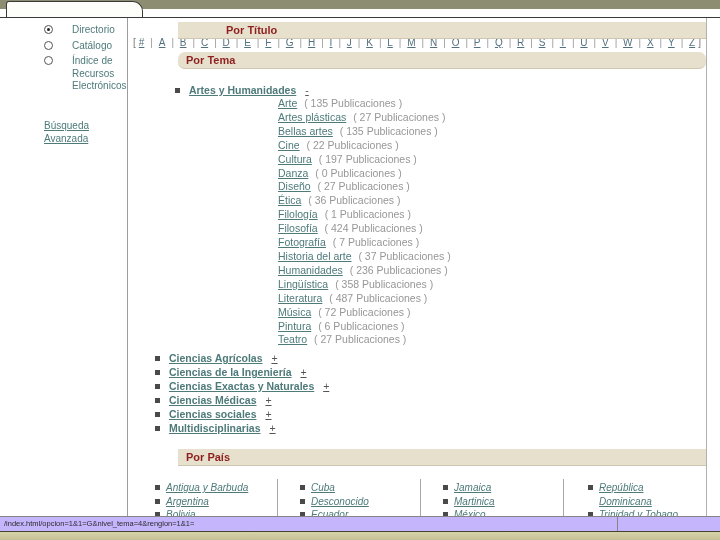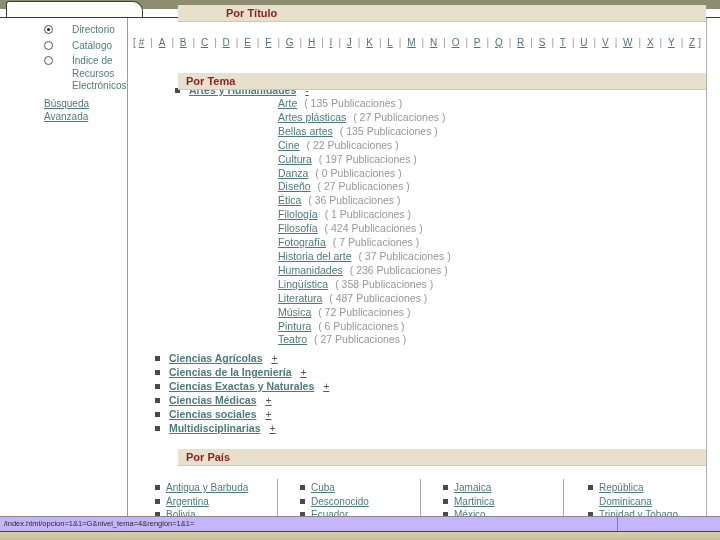--- a/index.html
+++ b/index.html
@@ -19,37 +19,37 @@
   }
   .topline { position:absolute; top:17px; left:0; width:720px; height:1px; background:#3a3a3a; z-index:1; }
 
   
   .hdr {
     position:absolute; left:178px; width:528px; height:17px;
     background:#e7e0cd; border-bottom:1px solid #cfc7b0;
     color:#8e1f1f; font-weight:bold; font-size:11px; line-height:17px;
     padding-left:8px; z-index:2;
   }
-  .hdr-title { top:5px;padding-left:48px; }
-  .hdr-tema  { top:73px; }
+  .hdr-title { top:22px;padding-left:48px; }
+  .hdr-tema  { top:52px;border-radius:7px; }
   .hdr-pais  { top:449px; }
 
   .vline-side  { position:absolute; left:127px; top:17px; width:1px; height:499px; background:#9c9c9c; }
   .vline-right { position:absolute; left:706px; top:17px; width:1px; height:499px; background:#b0b0b0; }
 
   
   .sidebar { position:absolute; left:44px; top:4px; width:76px; font-size:10px; }
   .buscar { color:#8e1f1f; font-weight:bold; margin-bottom:9px; }
   .opt { display:flex; gap:19px; margin-bottom:3px; color:#4e7a7a; line-height:12.5px; }
   .radio {
     width:9px; height:9px; border:1px solid #555; border-radius:50%;
     background:#fff; flex:none; margin-top:1px; position:relative;
   }
   .radio.selected::after { content:""; position:absolute; inset:2px; background:#222; border-radius:50%; }
-  .adv-link { margin-top:4px; width:66px; color:#4e7a7a; text-decoration:underline; line-height:13px; cursor:pointer; }
+  .adv-link { margin-top:26px; width:66px; color:#4e7a7a; text-decoration:underline; line-height:13px; cursor:pointer; }
 
   
   .alpha { position:absolute; left:130px; top:37px; width:574px; display:flex; align-items:center;
            font-size:10px; color:#777; }
   .bracket { color:#777; margin:0 3px; }
   .alpha-list { flex:1; display:flex; justify-content:space-between; }
   .ai { display:flex; align-items:center; }
   .ai a { color:#54707e; text-decoration:underline; cursor:pointer; }
   .ai .sep { font-style:normal; color:#999; margin-left:6px; }
   .ai:last-child .sep { display:none; }
@@ -59,21 +59,21 @@
   .theme-head { position:absolute; left:155px; top:84px; font-size:10.5px;padding-left:20px; }
   a.tlink { color:#4e7a7a; text-decoration:underline; cursor:pointer; }
   a.tlink.bold { font-weight:bold; }
   a.toggle { color:#555; margin-left:6px; text-decoration:underline; cursor:pointer; }
   .sub-list { position:absolute; left:278px; top:97px; font-size:10.5px; line-height:13.9px; }
   .count { color:#979797; margin-left:4px; }
   .cat-list { position:absolute; left:155px; top:351px; font-size:10.5px; line-height:14px; }
   .cat-item { white-space:nowrap; }
 
   
-  .countries { position:absolute; left:130px; top:479px; width:576px; height:37px; overflow:hidden; font-size:10px; }
+  .countries { position:absolute; left:130px; top:479px; width:576px; height:37px; overflow:hidden; font-size:10px;font-style:italic; }
   .ccol { position:absolute; top:2px; line-height:13.5px; }
   .ccol1 { left:25px;  width:140px; }
   .ccol2 { left:170px; width:138px; }
   .ccol3 { left:313px; width:138px; }
   .ccol4 { left:458px; width:104px; }
   .cdiv { position:absolute; top:0; width:1px; height:37px; background:#a8a8a8; }
   .cdiv1 { left:147px; } .cdiv2 { left:290px; } .cdiv3 { left:433px; }
   .citem { padding-left:11px; text-indent:-11px; }
   .citem a { color:#4e7a7a; text-decoration:underline; cursor:pointer; }
 

